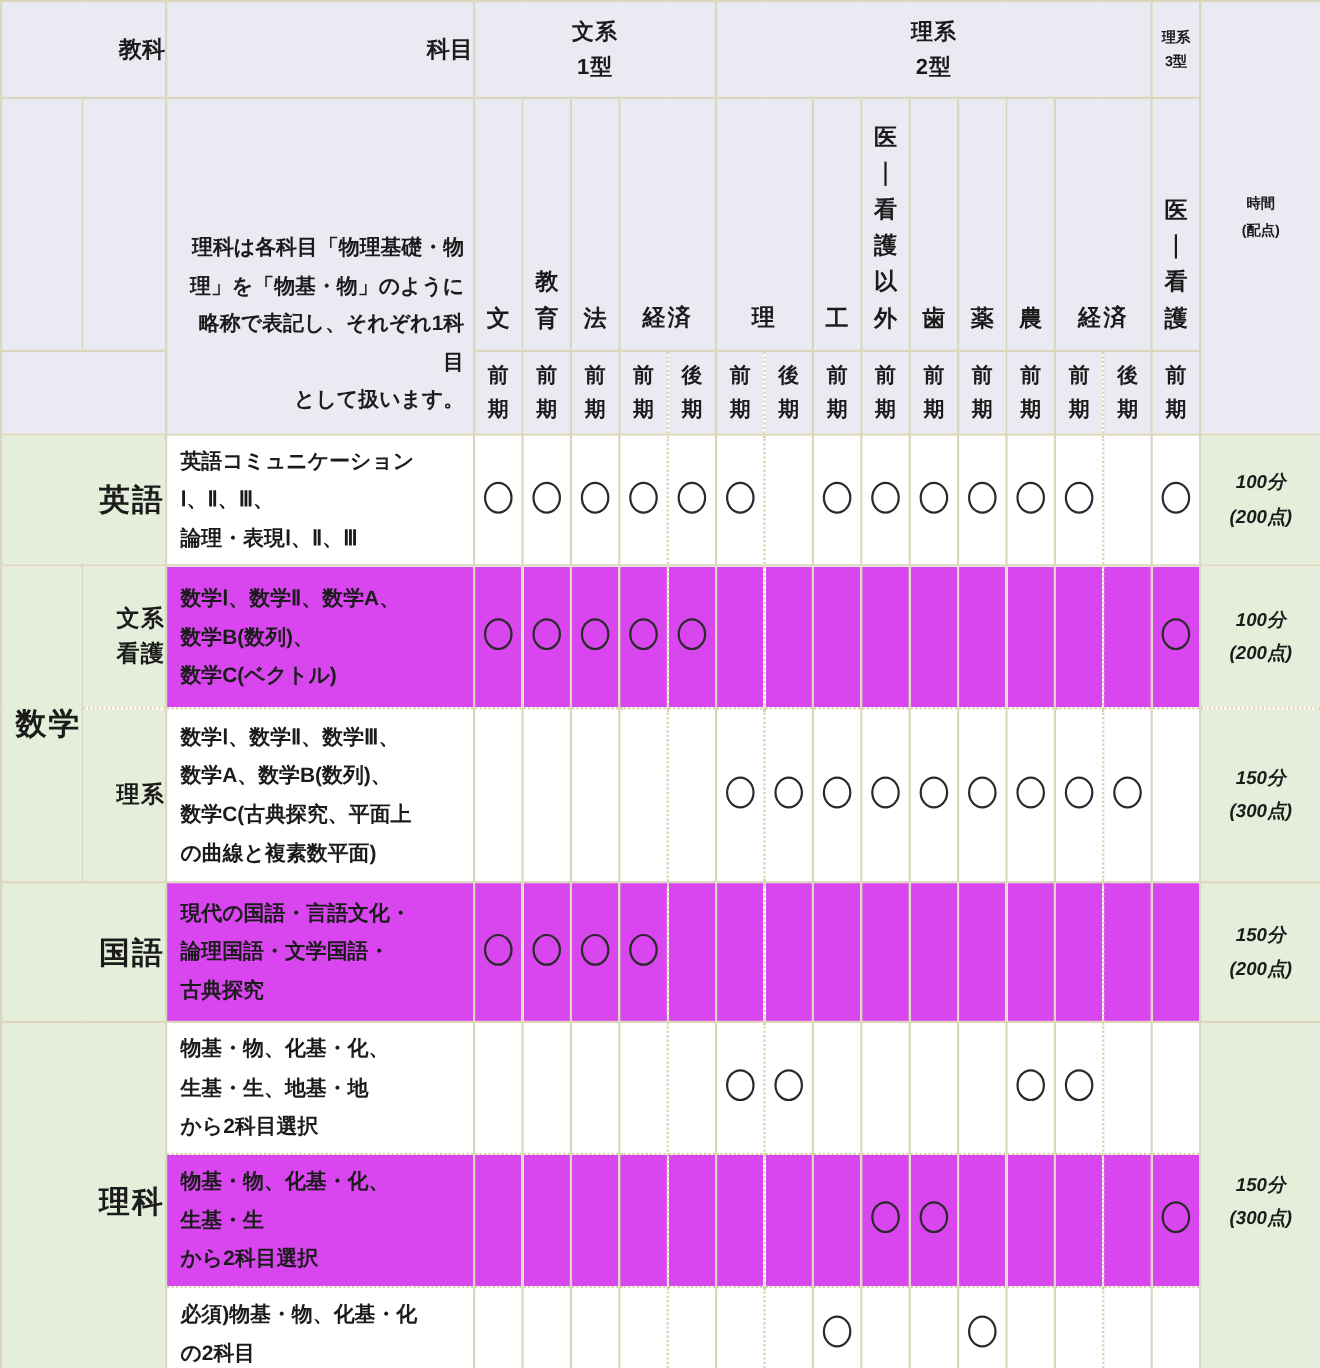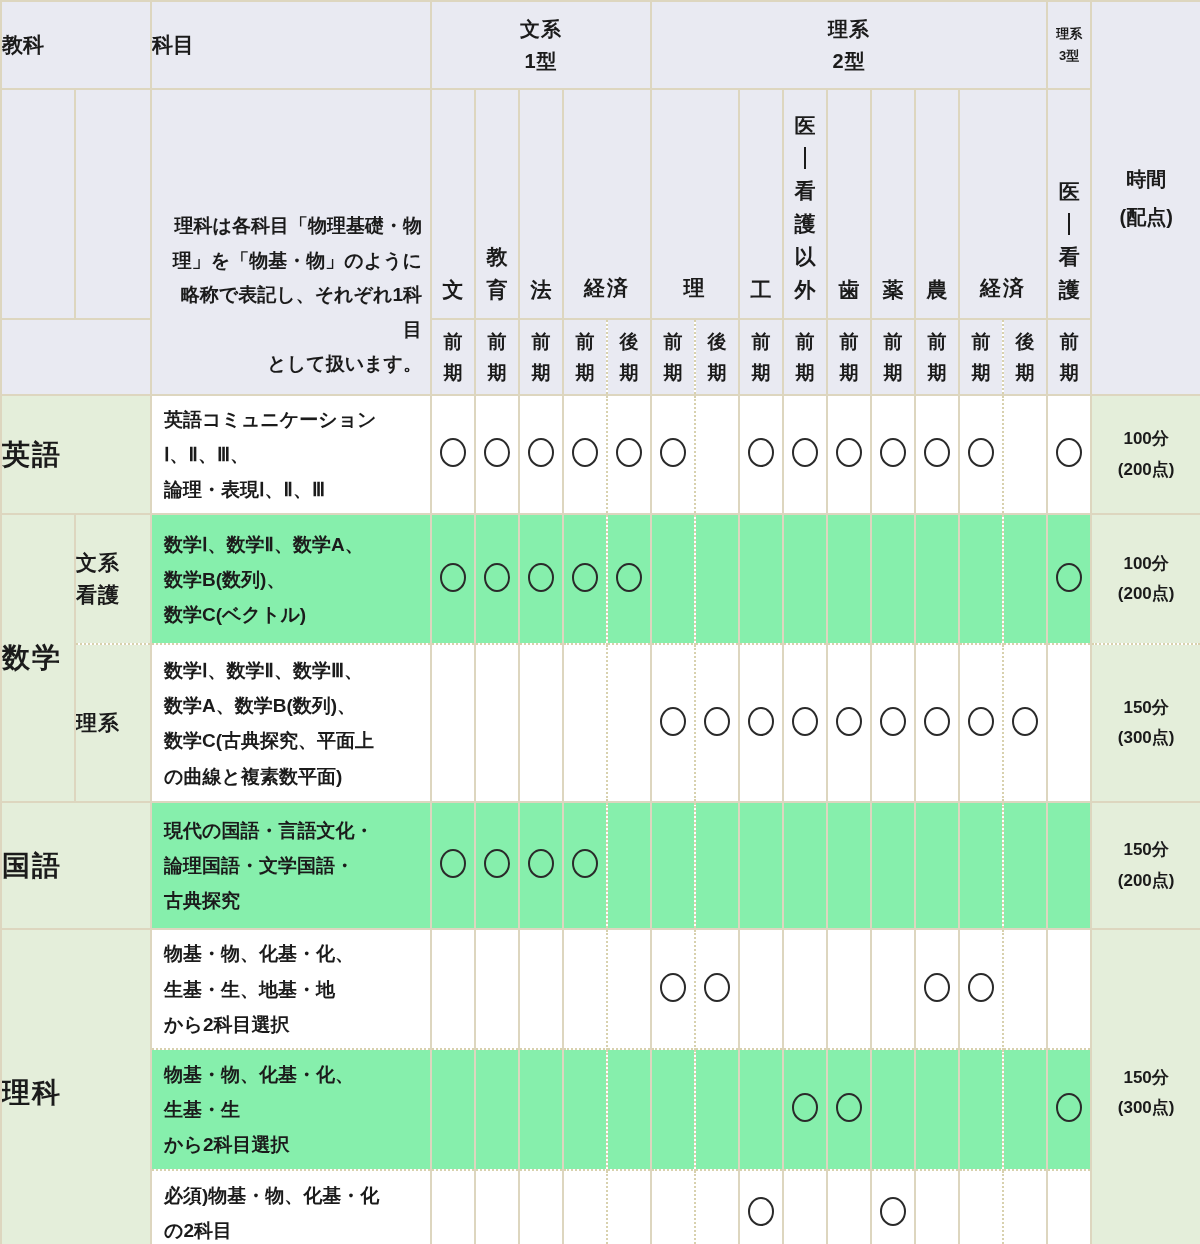--- a/index.html
+++ b/index.html
@@ -9,30 +9,30 @@
     width:1200px;
     font-family:"Liberation Sans",sans-serif;
     font-weight:700;
     color:#1b1b1b;
     border:2px solid #ddd6bf;
   }
   td{border:2px solid #ddd6bf;padding:0;overflow:hidden;}
   .hd{background:#e9eaf2;}
   .green{background:#e4eeda;}
   .rowW{background:#ffffff;}
-  .rowG{background:#86efac;}
-  .center{text-align:left;vertical-align:middle;}
+  .rowG{background:#d946ef;}
+  .center{text-align:right;vertical-align:middle;}
   .subject{font-size:28px;letter-spacing:2px;}
   .sub2{font-size:21px;line-height:1.55;white-space:pre-line;letter-spacing:1px;}
   .group{font-size:20px;line-height:1.6;white-space:pre-line;text-align:center;vertical-align:middle;letter-spacing:1px;}
   .group-sm{font-size:13px;line-height:1.7;letter-spacing:0;}
-  .time-hd{font-size:20px;line-height:1.9;white-space:pre-line;text-align:center;vertical-align:middle;}
+  .time-hd{font-size:13px;line-height:1.9;white-space:pre-line;text-align:center;vertical-align:middle;}
   .note{font-size:19px;line-height:1.82;white-space:pre-line;vertical-align:bottom;padding:0 8px 12px 12px;text-align:right;}
   .course{font-size:19px;line-height:1.85;white-space:pre-line;vertical-align:middle;padding:6px 6px 6px 12px;text-align:left;}
-  .time{font-size:17px;line-height:1.8;white-space:pre-line;text-align:center;vertical-align:middle;}
+  .time{font-size:17px;line-height:1.8;white-space:pre-line;text-align:center;vertical-align:middle;font-style:italic;}
   .fac{vertical-align:bottom;text-align:center;padding-bottom:12px;font-size:21px;}
   .fac-h{vertical-align:bottom;text-align:center;padding-bottom:16px;font-size:21px;letter-spacing:2px;}
   .period{vertical-align:middle;text-align:center;font-size:19px;}
   .vchar{display:block;line-height:33px;}
   .period .vchar{line-height:31px;}
   .vdash{width:2px;height:22px;background:#1b1b1b;margin:5px auto;}
   .mark{text-align:center;vertical-align:middle;}
   .circle{display:inline-block;width:26px;height:29px;border:2px solid #2a2a2a;border-radius:50%;box-sizing:border-box;}
   .dr{border-right:2px dotted #d8d1ae;}
   .dl{border-left:2px dotted #d8d1ae;}

